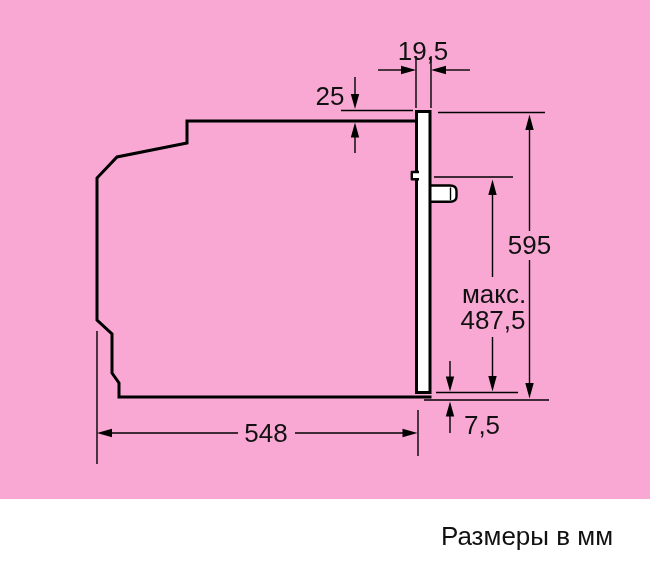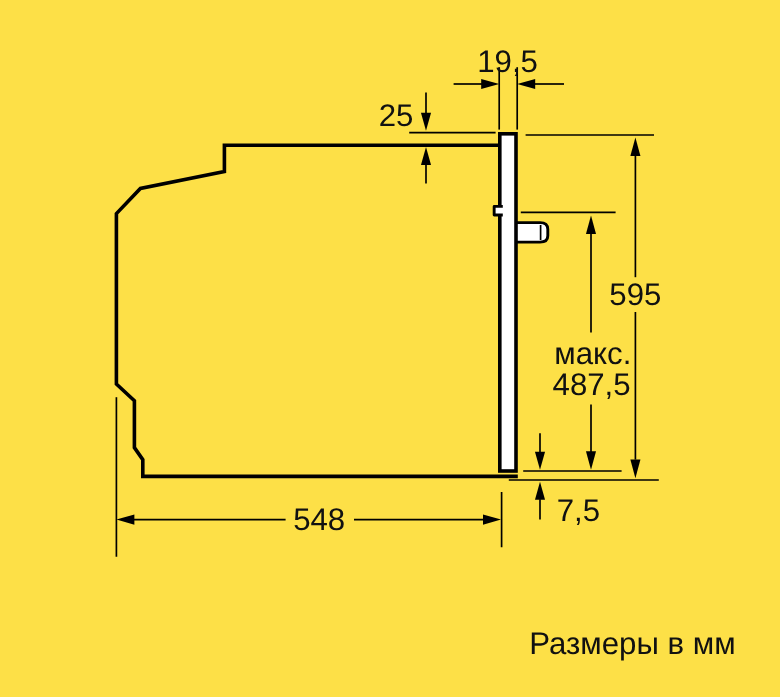--- a/index.html
+++ b/index.html
@@ -6,22 +6,22 @@
     margin: 0;
     padding: 0;
     background: #ffffff;
     width: 650px;
     height: 581px;
     overflow: hidden;
   }
   .stage {
     position: relative;
     width: 650px;
-    height: 581px;
-    background: #fde047;
+    height: 499px;
+    background: #f9a8d4;
   }
   svg { display: block; }
   .thick {
     fill: none;
     stroke: #000000;
     stroke-width: 3;
     stroke-linejoin: miter;
     stroke-linecap: square;
   }
   .med {

